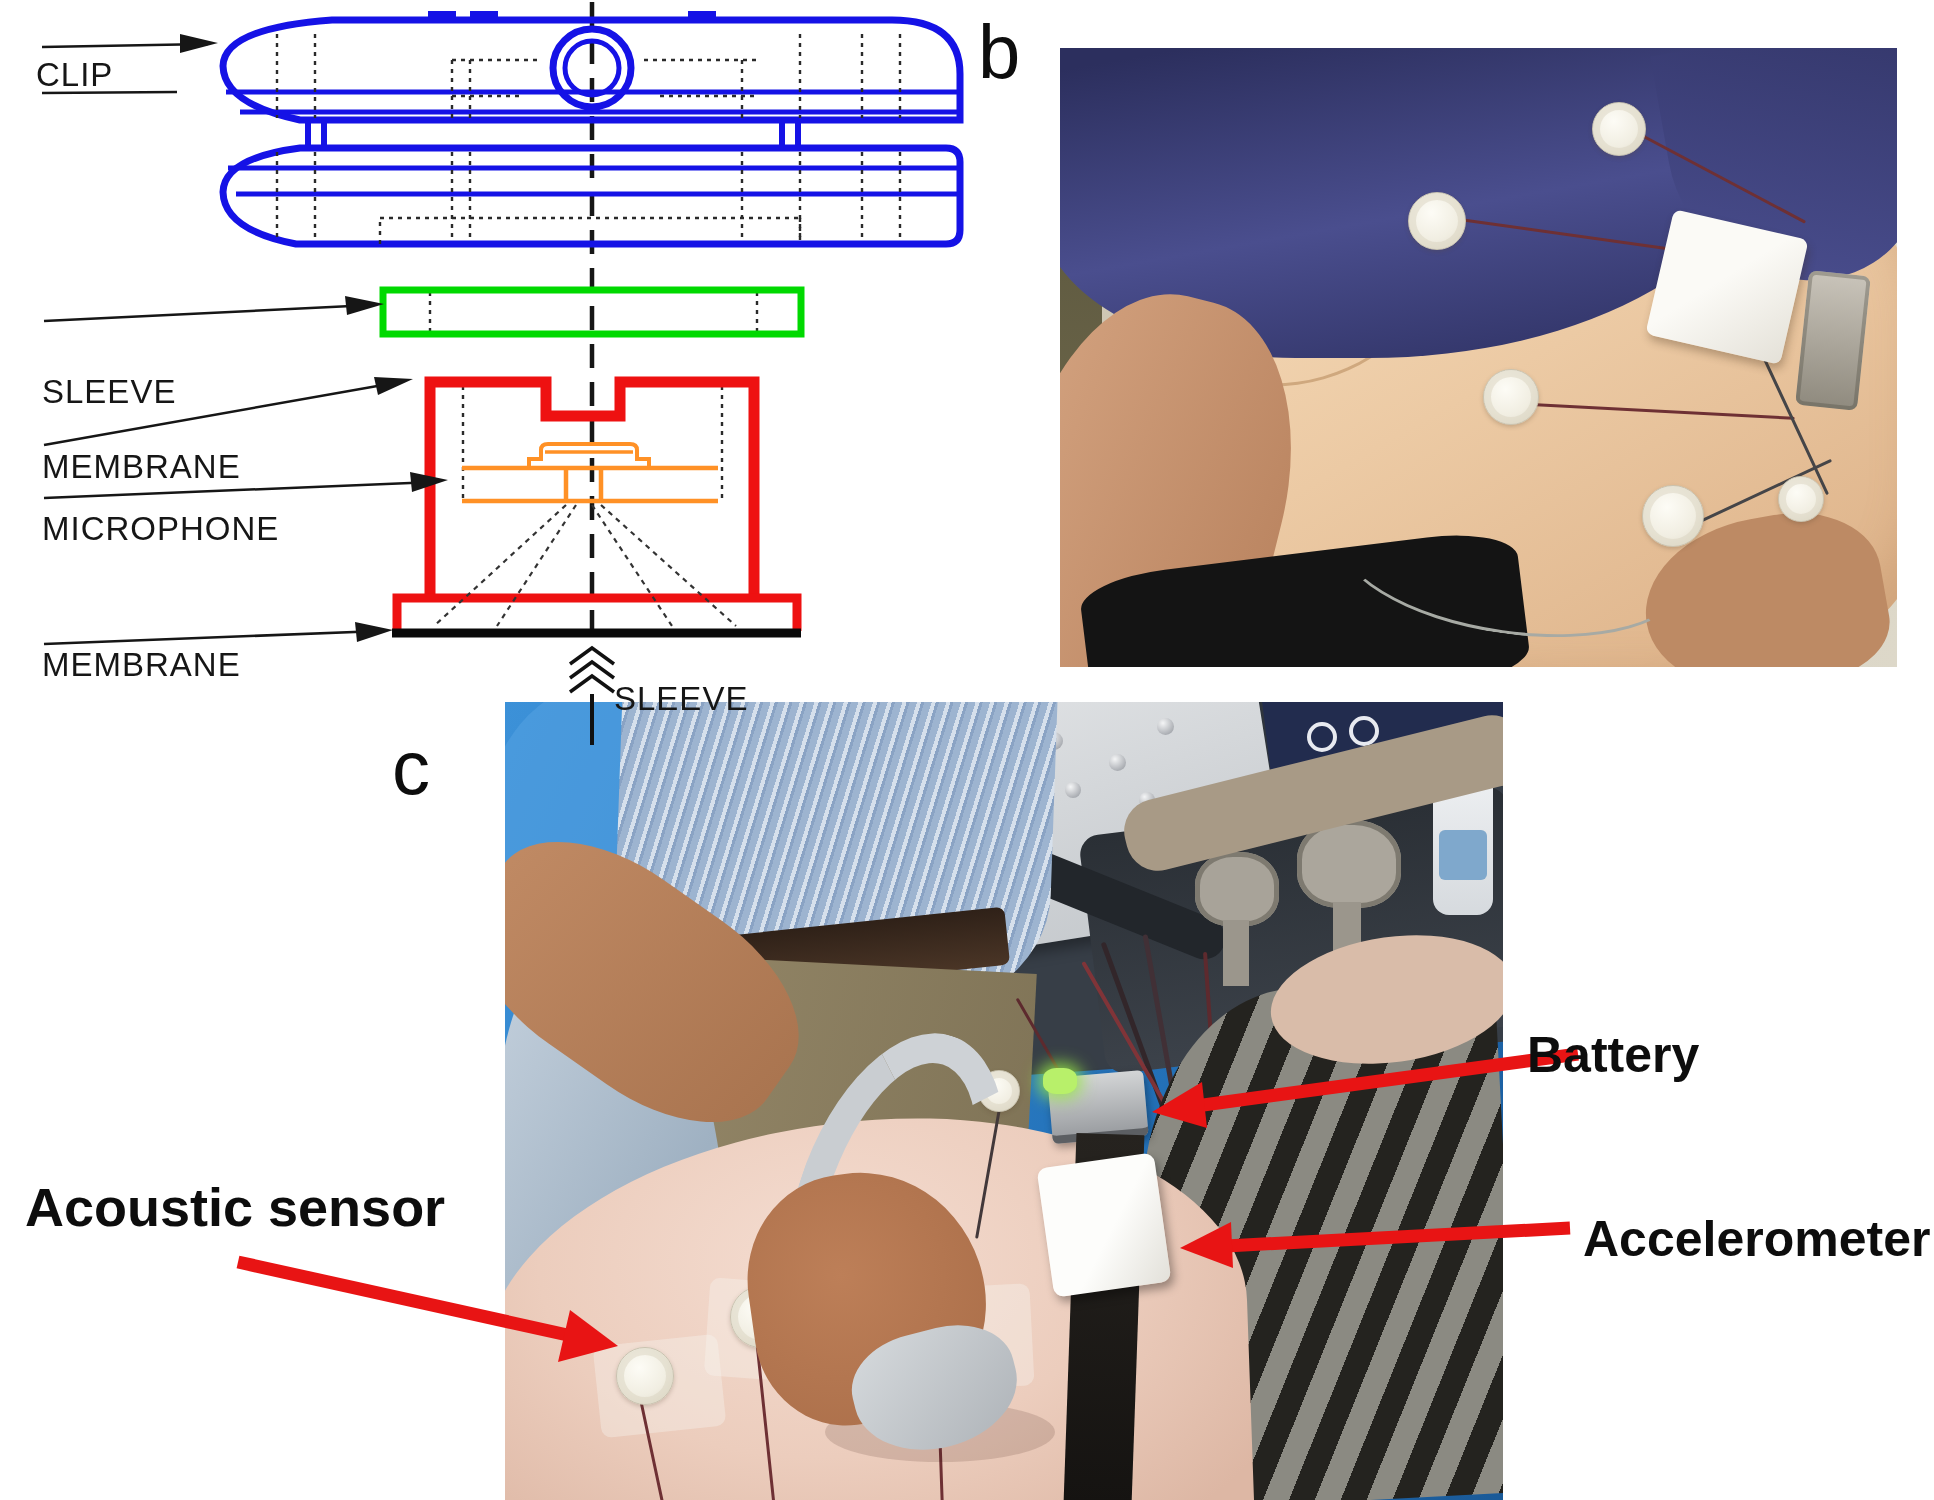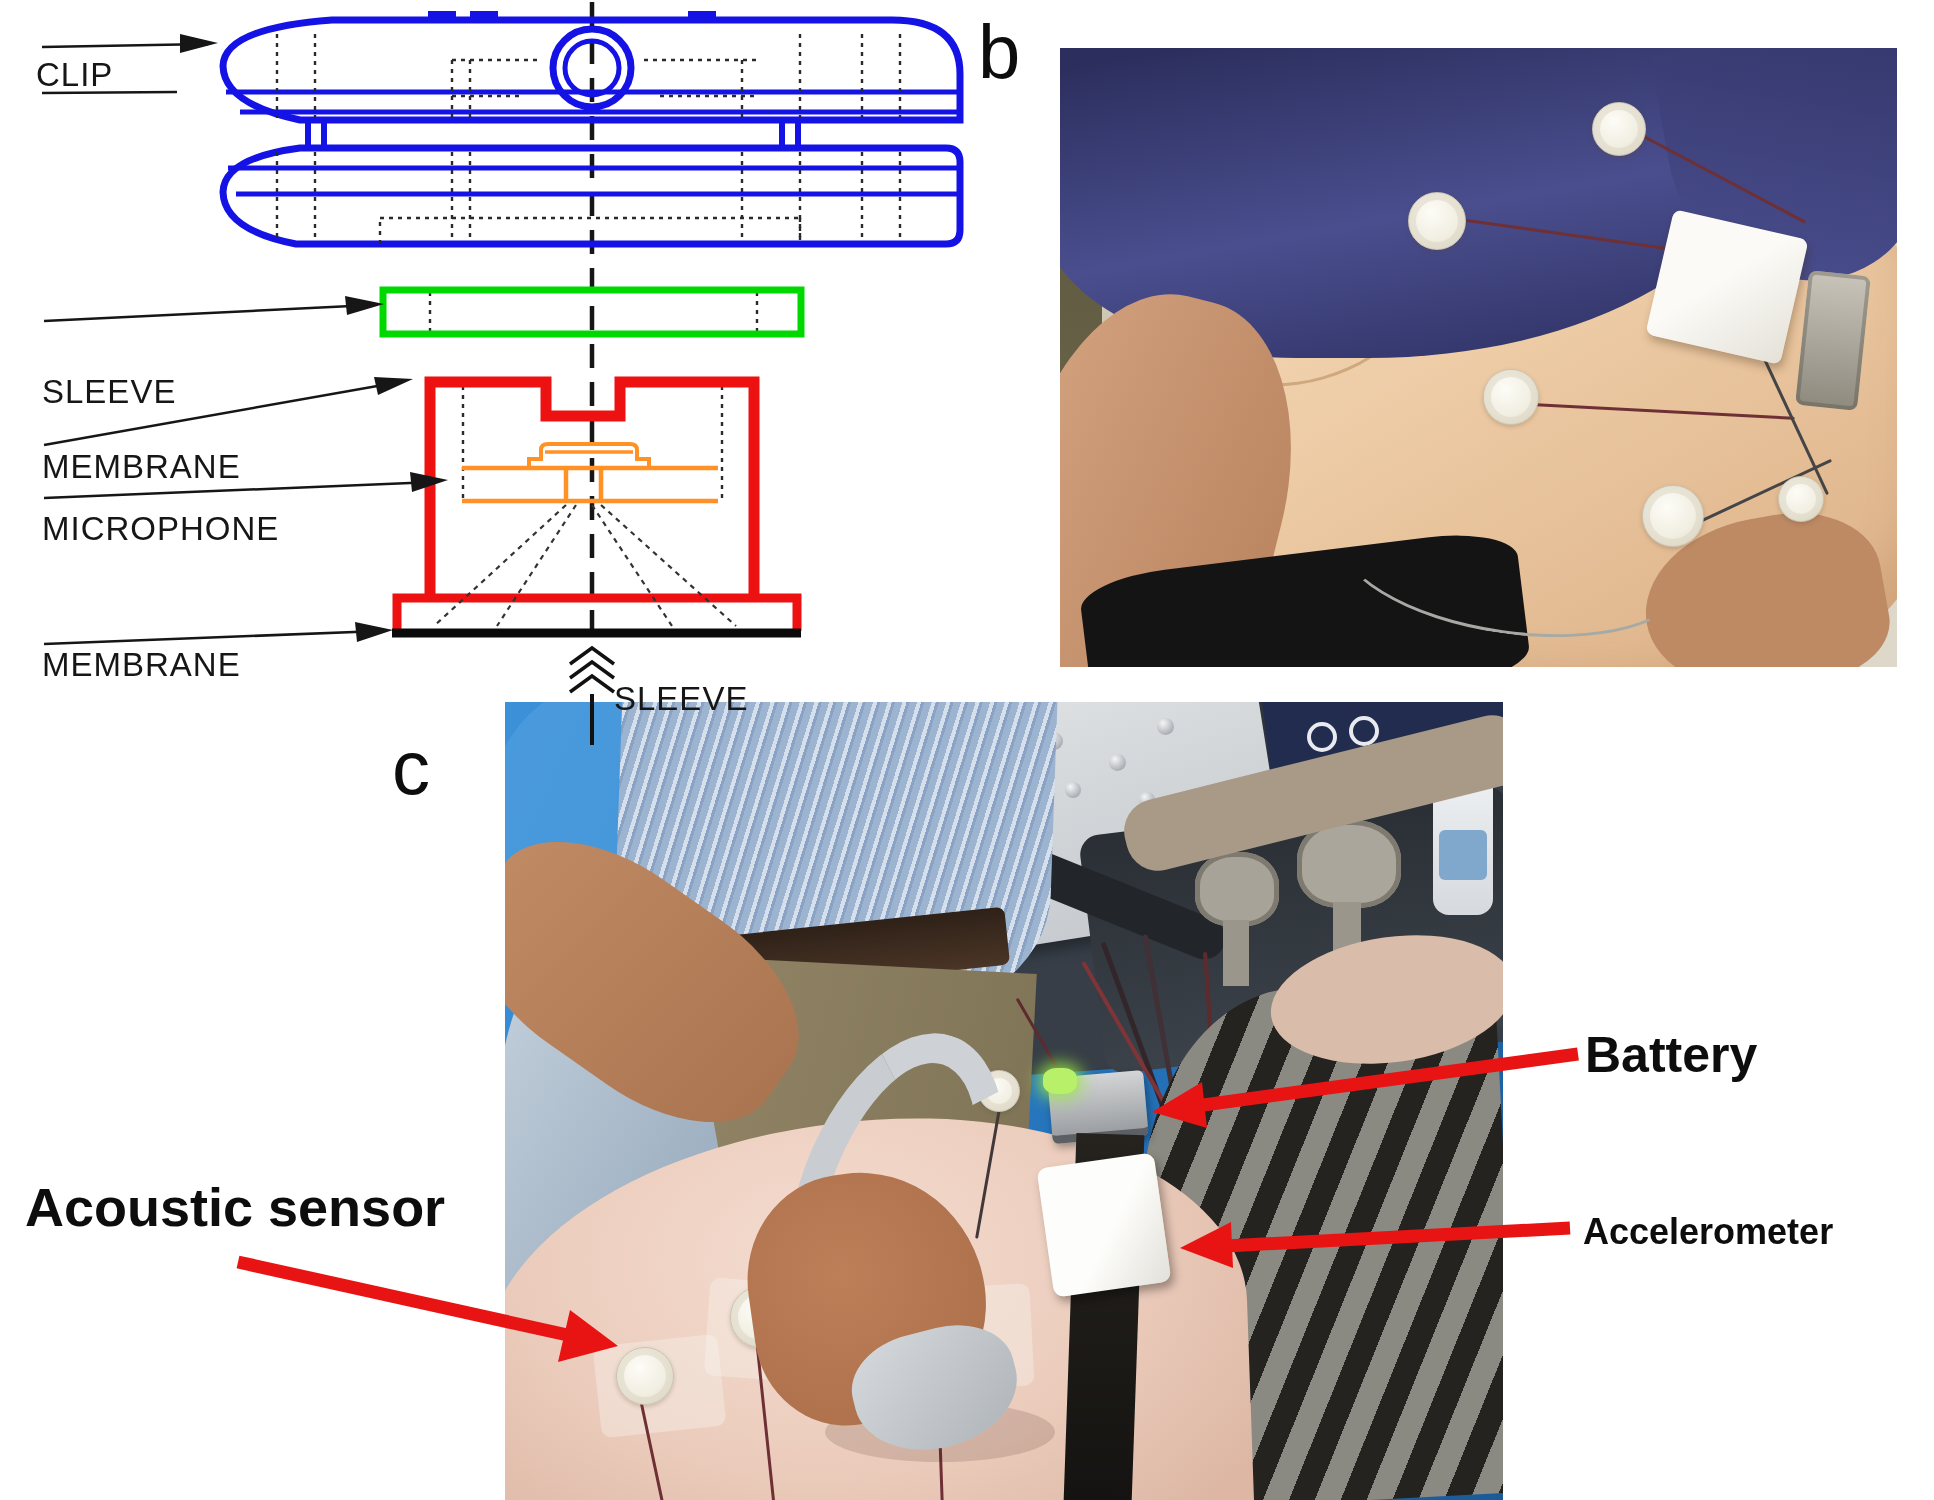--- a/index.html
+++ b/index.html
@@ -194,16 +194,16 @@
   <div class="lbl" style="left:42px;top:332px;margin-top:43px;">SLEEVE</div>
   <div class="lbl" style="left:42px;top:450px;">MEMBRANE</div>
   <div class="lbl" style="left:42px;top:512px;">MICROPHONE</div>
   <div class="lbl" style="left:42px;top:648px;">MEMBRANE</div>
   <div class="lbl" style="left:614px;top:682px;">SLEEVE</div>
 
   <div class="panel-letter" style="left:978px;top:14px;">b</div>
   <div class="panel-letter" style="left:392px;top:730px;">c</div>
 
   <div class="ann" style="left:25px;top:1180px;font-size:54px;">Acoustic sensor</div>
-  <div class="ann" style="left:1585px;top:1030px;font-size:50px;">Battery</div>
-  <div class="ann" style="left:1583px;top:1214px;font-size:36px;">Accelerometer</div>
+  <div class="ann" style="left:1527px;top:1030px;font-size:50px;">Battery</div>
+  <div class="ann" style="left:1583px;top:1214px;font-size:50px;">Accelerometer</div>
 
 </div>
 
 </body></html>

